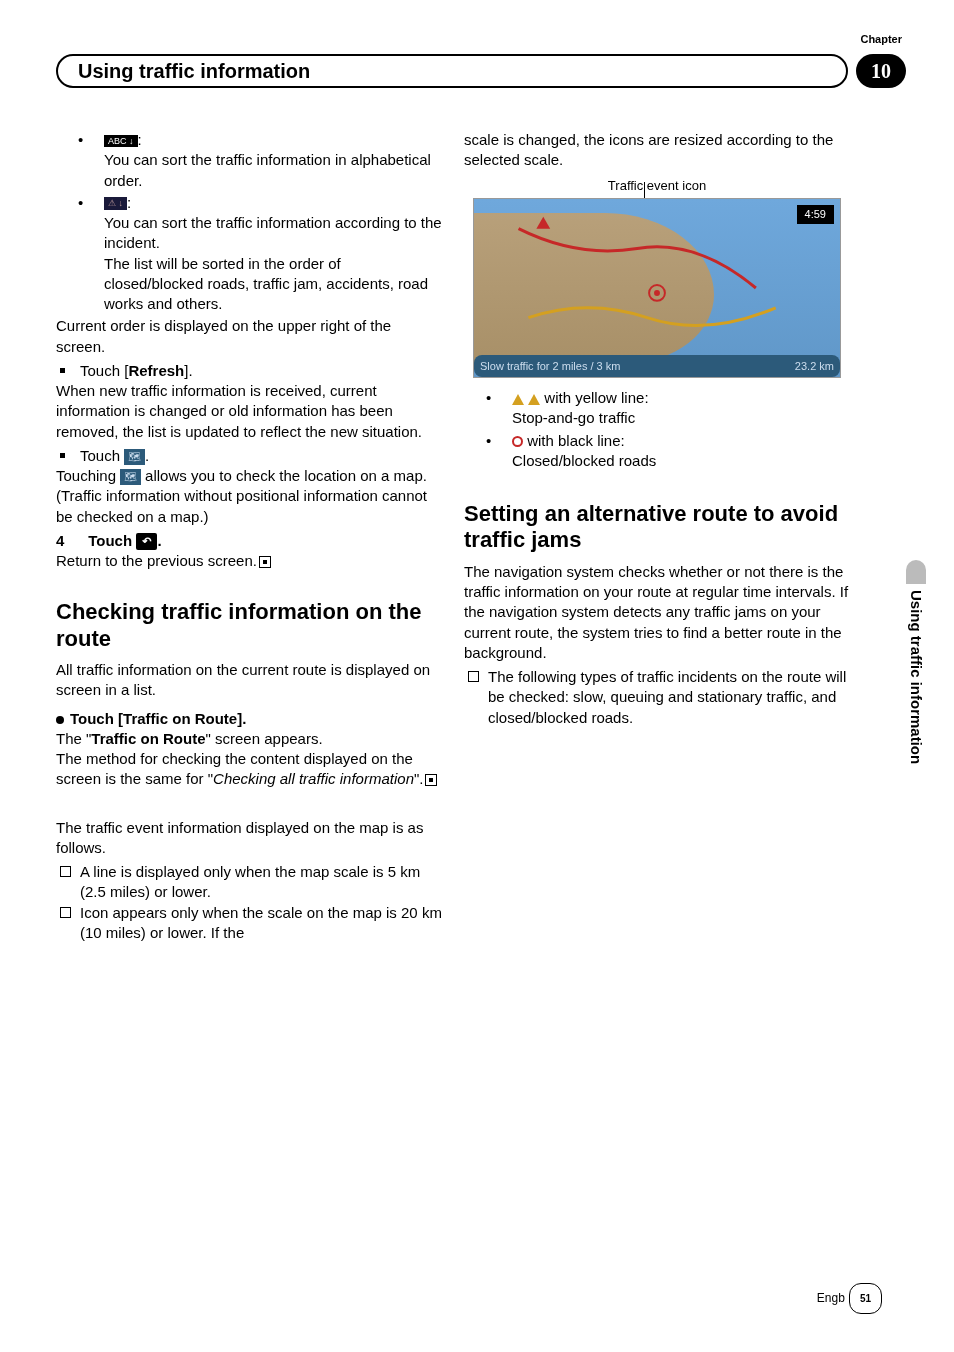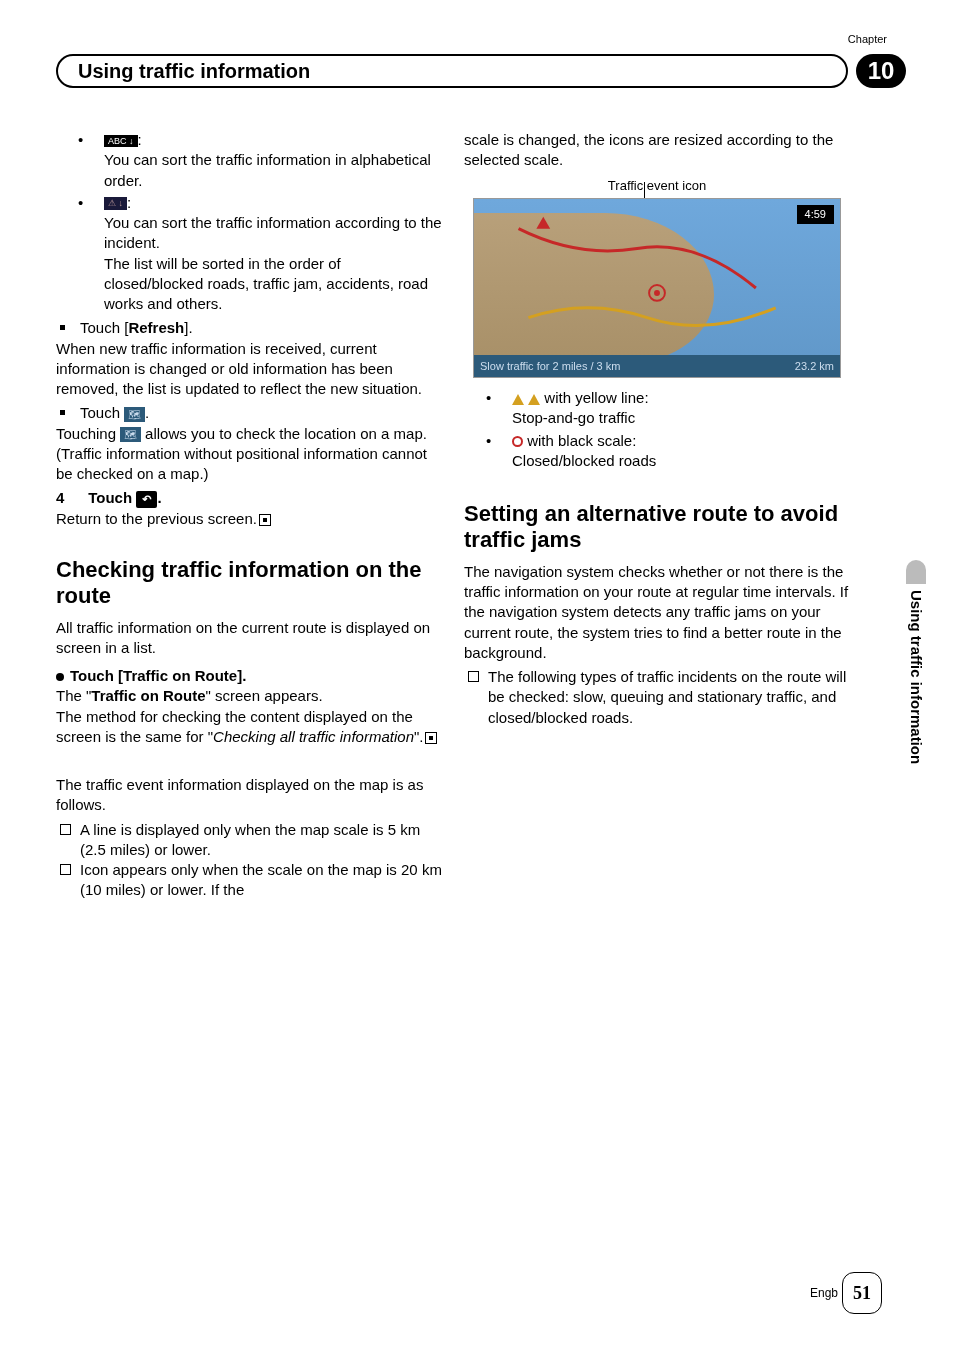--- a/index.html
+++ b/index.html
@@ -9,38 +9,39 @@
     height: 1352px;
     background: #fff;
     position: relative;
     color: #000;
     font-size: 15px;
     line-height: 1.35;
   }
   .chapter-label {
     position: absolute;
     top: 32px;
-    right: 67px;
+    right: 52px;
     font-size: 11px;
-    font-weight: normal;
+    font-weight: bold;
   }
   .chapter-badge {
     position: absolute;
     top: 54px;
     right: 48px;
     width: 50px;
     height: 34px;
     background: #000;
     border-radius: 17px;
     color: #fff;
     font-weight: bold;
-    font-size: 24px;
+    font-size: 20px;
     display: flex;
     align-items: center;
     justify-content: center;
+    font-family: Liberation Serif, serif;
   }
   .header-bar {
     position: absolute;
     top: 54px;
     left: 56px;
     right: 106px;
     height: 34px;
     border: 2px solid #000;
     border-radius: 17px;
     display: flex;
@@ -109,20 +110,21 @@
   }
   .map-roads {
     position:absolute; left:0; top:0; width:100%; height:100%;
     pointer-events:none;
   }
   .map-bottom-bar {
     position:absolute; left:0; right:0; bottom:0; height:22px;
     background:#2c5a7a; color:#cde; font-size:11px;
     display:flex; align-items:center; padding:0 6px;
     justify-content: space-between;
+    border-radius: 8px;
   }
   .map-time {
     position:absolute; top:6px; right:6px; background:#000; color:#fff;
     font-size:11px; padding:2px 8px;
   }
   .pointer-line {
     position:absolute; left:180px; top:-16px; width:1px; height:110px; background:#000;
   }
   .small-icon {
     display:inline-block; width:12px; height:12px; vertical-align:middle;
@@ -162,21 +164,21 @@
     writing-mode: vertical-rl;
     font-weight:bold; font-size:15px;
   }
   .footer {
     position:absolute; bottom:38px; right:72px;
     display:flex; align-items:center; gap:4px;
     font-size:12px;
   }
   .page-num {
     border:1.5px solid #000; border-radius:12px; padding:8px 10px;
-    font-weight:bold; font-size:18px;font-family:Liberation Serif, serif;
+    font-weight:bold; font-size:10px;
   }
   .solid-circle { display:inline-block; width:8px; height:8px; background:#000; border-radius:50%; vertical-align:middle; margin-right:6px;}
   .italic { font-style: italic; }
   .mt4{margin-top:4px;} .mt8{margin-top:8px;} .mt12{margin-top:4px;}
 </style>
 </head>
 <body>
 
 <div class="chapter-label">Chapter</div>
 <div class="chapter-badge">10</div>
@@ -196,20 +198,21 @@
       <li>
         <span class="small-badge">ABC ↓</span>:<br>
         <span>You can sort the traffic information in alphabetical order.</span>
       </li>
       <li>
         <span class="small-badge dark">⚠ ↓</span>:<br>
         <span>You can sort the traffic information according to the incident.</span><br>
         <span>The list will be sorted in the order of closed/blocked roads, traffic jam, accidents, road works and others.</span>
       </li>
     </ul>
+    <div>Current order is displayed on the upper right of the screen.</div>
 
     <div class="sub-bullet mt4">
       <span>Touch [</span><b>Refresh</b><span>].</span>
     </div>
     <div>When new traffic information is received, current information is changed or old information has been removed, the list is updated to reflect the new situation.</div>
 
     <div class="sub-bullet mt4">
       <span>Touch </span><span class="map-btn">🗺</span><span>.</span>
     </div>
     <div>
@@ -267,21 +270,21 @@
 
     <ul class="bullet-list">
       <li>
         <span class="small-icon tri-yellow"></span>
         <span class="small-icon tri-yellow"></span>
         <span> with yellow line:</span><br>
         <span>Stop-and-go traffic</span>
       </li>
       <li>
         <span class="small-icon circle-red"></span>
-        <span> with black scale:</span><br>
+        <span> with black line:</span><br>
         <span>Closed/blocked roads</span>
       </li>
     </ul>
 
     <div class="h2-break"></div>
     <h2>Setting an alternative route to avoid traffic jams</h2>
     <div>The navigation system checks whether or not there is the traffic information on your route at regular time intervals. If the navigation system detects any traffic jams on your current route, the system tries to find a better route in the background.</div>
     <div class="box-bullet mt4">The following types of traffic incidents on the route will be checked: slow, queuing and stationary traffic, and closed/blocked roads.</div>
   </div>
 </div>

